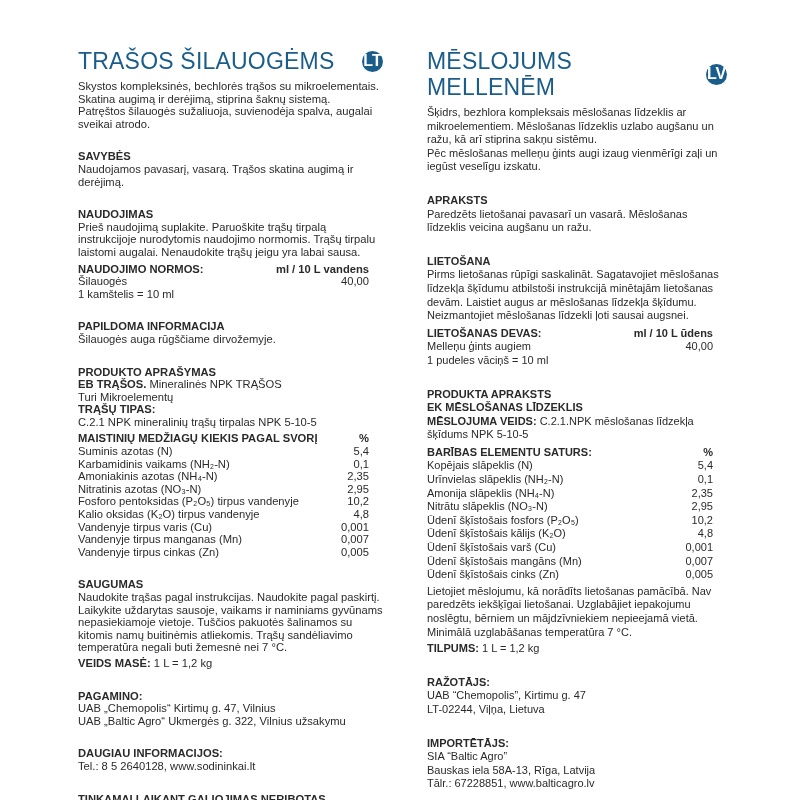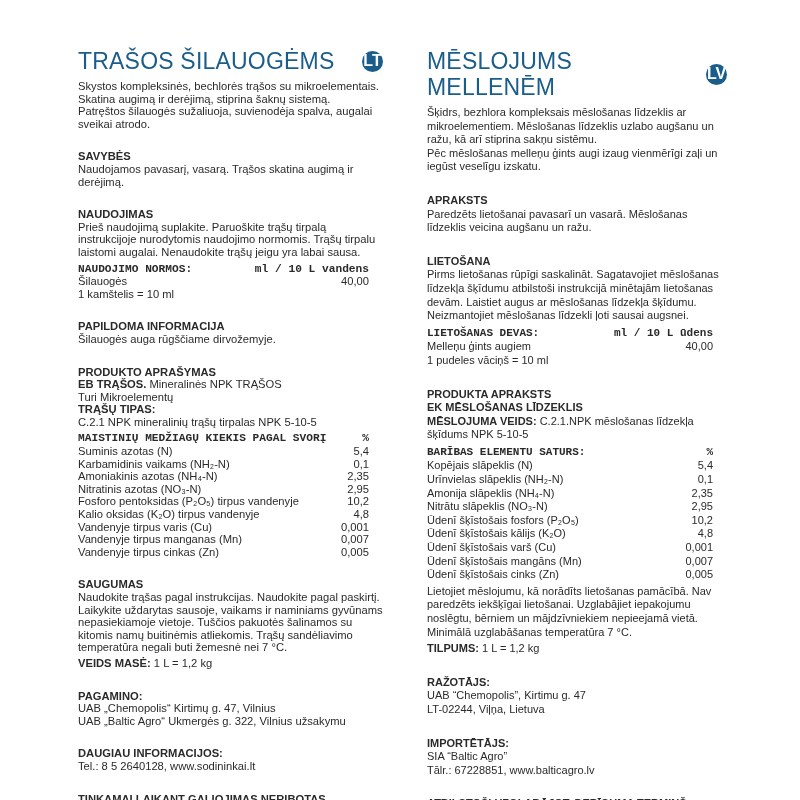--- a/index.html
+++ b/index.html
@@ -8,21 +8,21 @@
   .col.lt { left:78px; }
   .col.lv { left:427px; width:300px; font-size:11px; line-height:13.6px; }
   .title-row { display:flex; align-items:center; justify-content:space-between; margin-bottom:6px; }
   .title { font-size:23px; line-height:26px; color:#1a5d8a; letter-spacing:0.2px; font-weight:normal; }
   .badge { width:21px; height:21px; border-radius:50%; background:#1a5d8a; color:#fff; font-size:16px; font-weight:bold; display:flex; align-items:center; justify-content:center; }
   .h { font-weight:bold; margin-top:20px; }
   .p { margin:0; }
   .row { display:flex; justify-content:space-between; }
   .row .v { text-align:left; padding-right:14px; }
   .lv .row .v { padding-right:14px; }
-  .hrow { display:flex; justify-content:space-between; font-weight:bold; margin-top:4px;font-family:Liberation Mono, monospace; }
+  .hrow { display:flex; justify-content:space-between; font-weight:bold; margin-top:4px; }
   .hrow .u { padding-right:14px; }
   b { font-weight:bold; }
   .gap { height:3px; }
 </style>
 </head>
 <body>
 
 <div class="col lt">
   <div class="title-row">
     <div class="title">TRAŠOS ŠILAUOGĖMS</div>
@@ -191,16 +191,17 @@
 
   <div class="gap"></div>
   <p class="p"><b>TILPUMS:</b><span> 1 L = 1,2 kg</span></p>
 
   <div class="h">RAŽOTĀJS:</div>
   <p class="p">UAB “Chemopolis”, Kirtimu g. 47</p>
   <p class="p">LT-02244, Viļņa, Lietuva</p>
 
   <div class="h">IMPORTĒTĀJS:</div>
   <p class="p">SIA “Baltic Agro”</p>
+  <p class="p">Bauskas iela 58A-13, Rīga, Latvija</p>
   <p class="p">Tālr.: 67228851, www.balticagro.lv</p>
 
   <div class="h">ATBILSTOŠI UZGLABĀJOT,  DERĪGUMA TERMIŅŠ NEIEROBEŽOTS</div>
 </div>
 
 </body></html>

